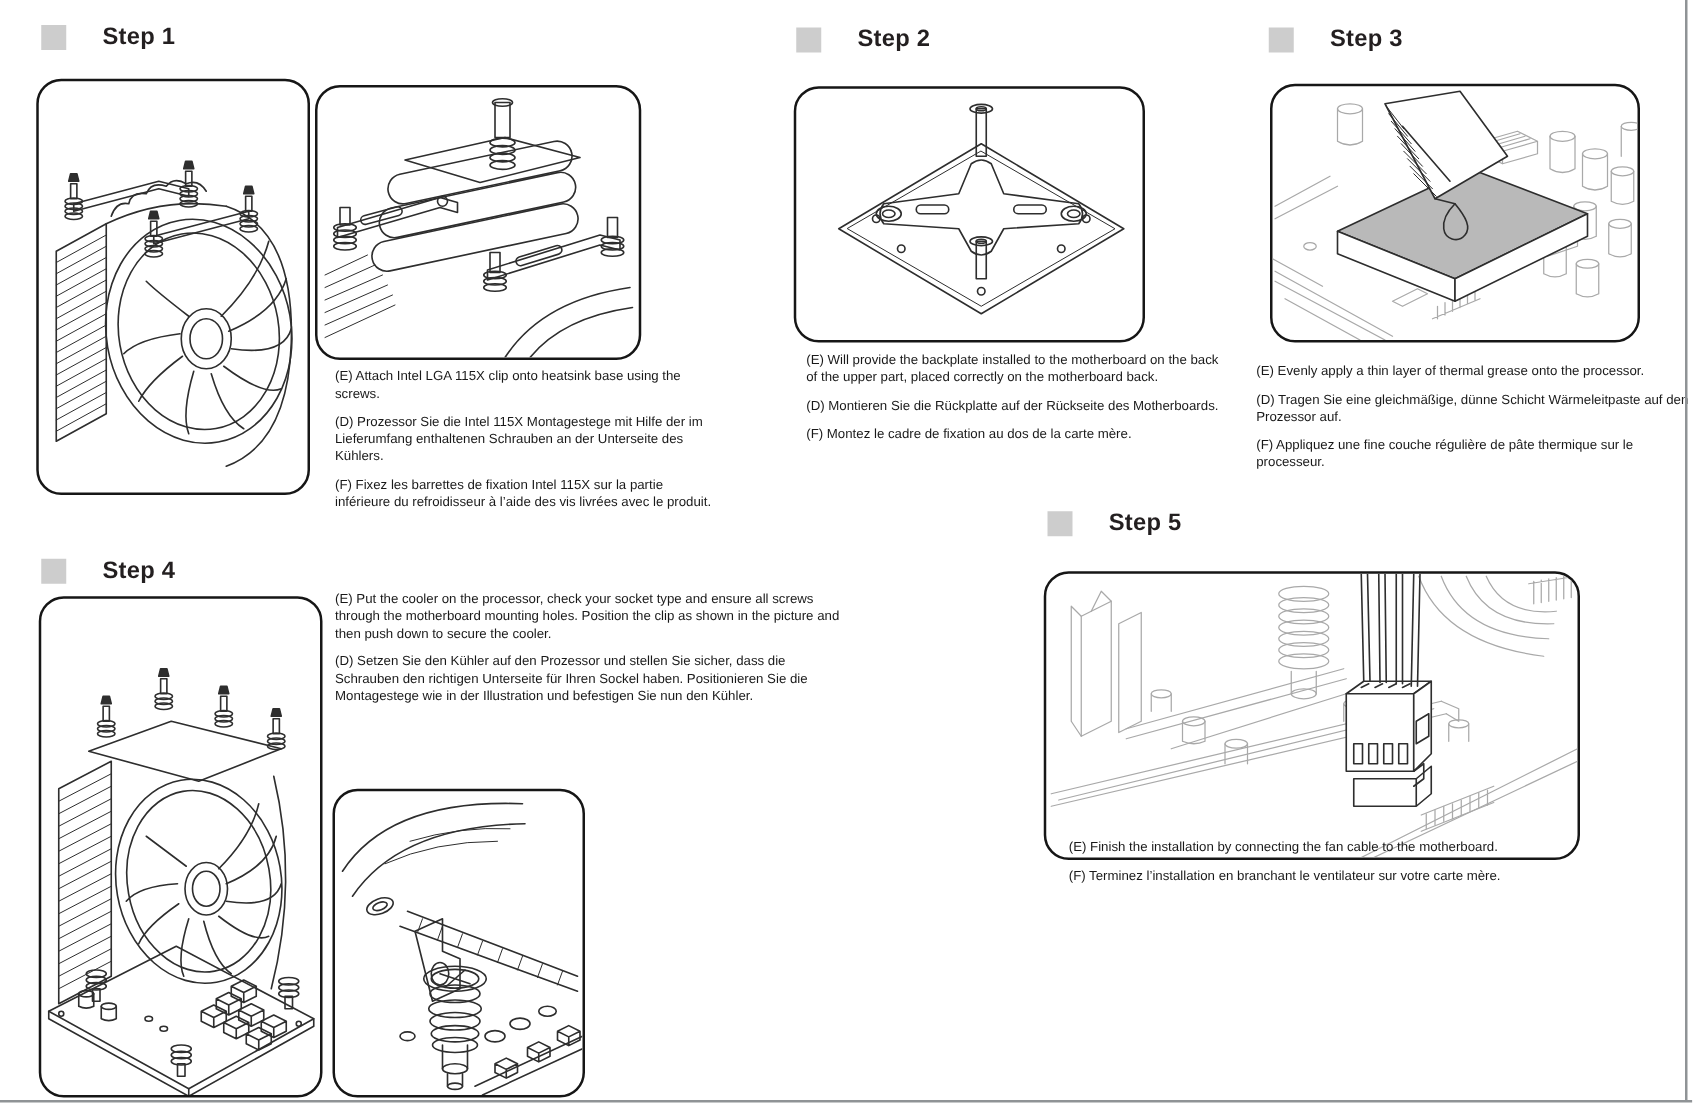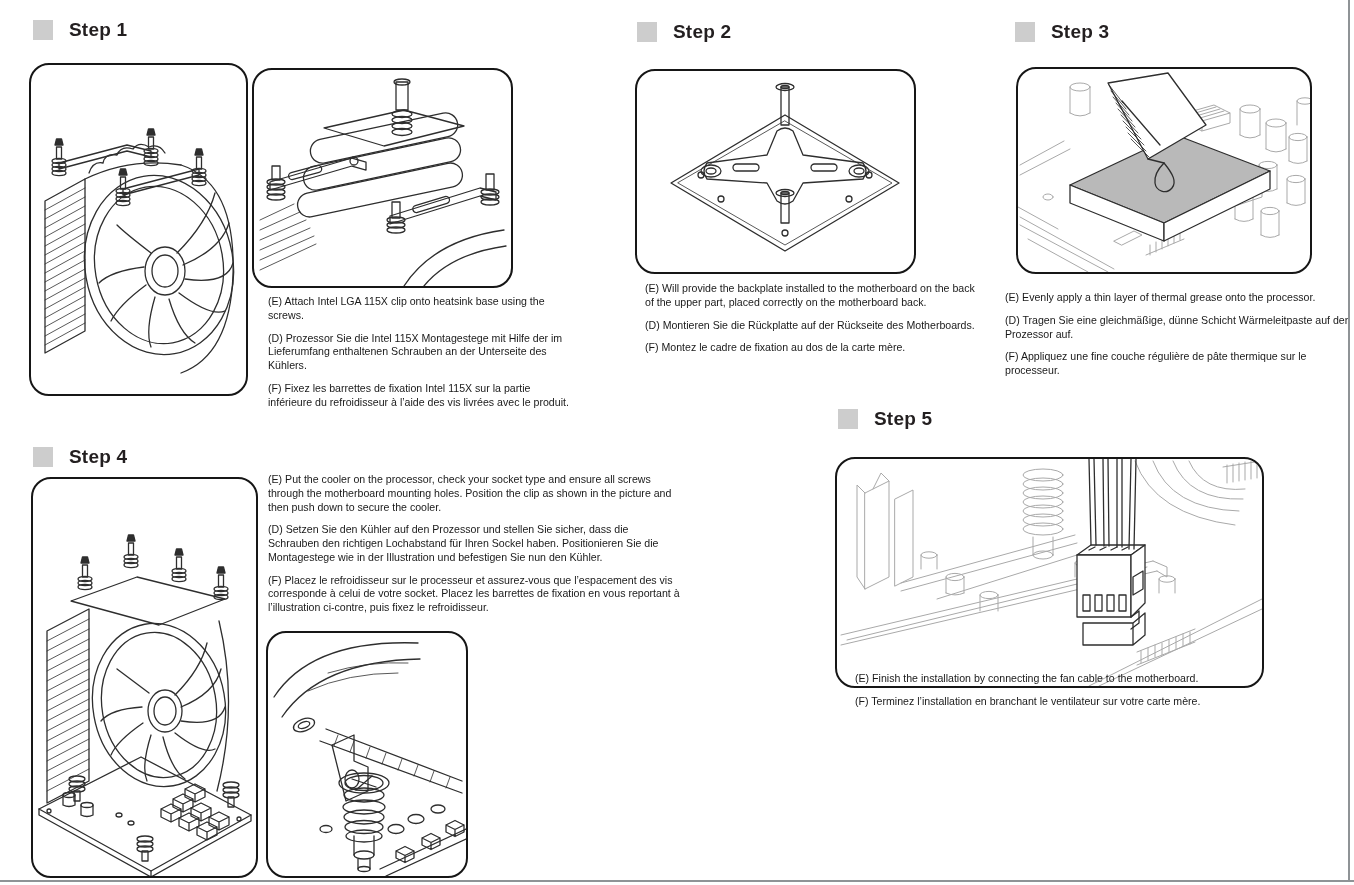--- a/index.html
+++ b/index.html
@@ -1,18 +1,18 @@
 <!DOCTYPE html>
 <html><head>
 <meta charset="utf-8">
 <style>
   html,body{margin:0;padding:0;background:#fff;}
   .page{position:relative;width:1354px;height:885px;background:#ffffff;
         font-family:"Liberation Sans",sans-serif;overflow:hidden;}
-  .head{position:absolute;display:flex;align-items:center;gap:16px;}
+  .head{position:absolute;display:flex;align-items:center;gap:29px;}
   .head .bullet{width:20px;height:20px;background:#cdcdcd;}
   .head .lbl{font-size:19px;font-weight:bold;color:#231f20;letter-spacing:.2px;}
   .frame{position:absolute;border:2px solid #161616;border-radius:20px;background:#fff;
          box-sizing:border-box;overflow:hidden;}
   .frame svg{display:block;width:100%;height:100%;}
   .txt{position:absolute;font-size:10.6px;color:#191919;line-height:1.3;}
   .txt p{margin:0 0 9px 0;}
   .pb-right{position:absolute;left:1348px;top:0;width:2px;height:881px;background:#8f9396;}
   .pb-bottom{position:absolute;left:0;top:880px;width:1354px;height:2px;background:#8f9396;}
   .dk{stroke:#2e2e2e;fill:none;stroke-width:1.3;stroke-linecap:round;stroke-linejoin:round;}
@@ -358,22 +358,21 @@
   </div>
 
   <div class="txt" style="left:1005px;top:291px;width:356px">
     <p>(E) Evenly apply a thin layer of thermal grease onto the processor.</p>
     <p>(D) Tragen Sie eine gleichmäßige, dünne Schicht Wärmeleitpaste auf den Prozessor auf.</p>
     <p>(F) Appliquez une fine couche régulière de pâte thermique sur le processeur.</p>
   </div>
 
   <div class="txt" style="left:268px;top:473px;width:414px">
     <p>(E) Put the cooler on the processor, check your socket type and ensure all screws through the motherboard mounting holes. Position the clip as shown in the picture and then push down to secure the cooler.</p>
-    <p>(D) Setzen Sie den Kühler auf den Prozessor und stellen Sie sicher, dass die Schrauben den richtigen Lochabstand für Ihren Sockel haben. Positionieren Sie die Montagestege wie in der Illustration und befestigen Sie nun den Kühler.</p>
-    <p>(F) Placez le refroidisseur sur le processeur et assurez-vous que l’espacement des vis corresponde à celui de votre socket. Placez les barrettes de fixation en vous reportant à l’illustration ci-contre, puis fixez le refroidisseur.</p>
+    <p>(D) Setzen Sie den Kühler auf den Prozessor und stellen Sie sicher, dass die Schrauben den richtigen Unterseite für Ihren Sockel haben. Positionieren Sie die Montagestege wie in der Illustration und befestigen Sie nun den Kühler.</p>
   </div>
 
   <div class="txt" style="left:855px;top:672px;width:450px">
     <p>(E) Finish the installation by connecting the fan cable to the motherboard.</p>
     <p>(F) Terminez l’installation en branchant le ventilateur sur votre carte  mère.</p>
   </div>
 
   <div class="pb-right"></div>
   <div class="pb-bottom"></div>
 </div>

